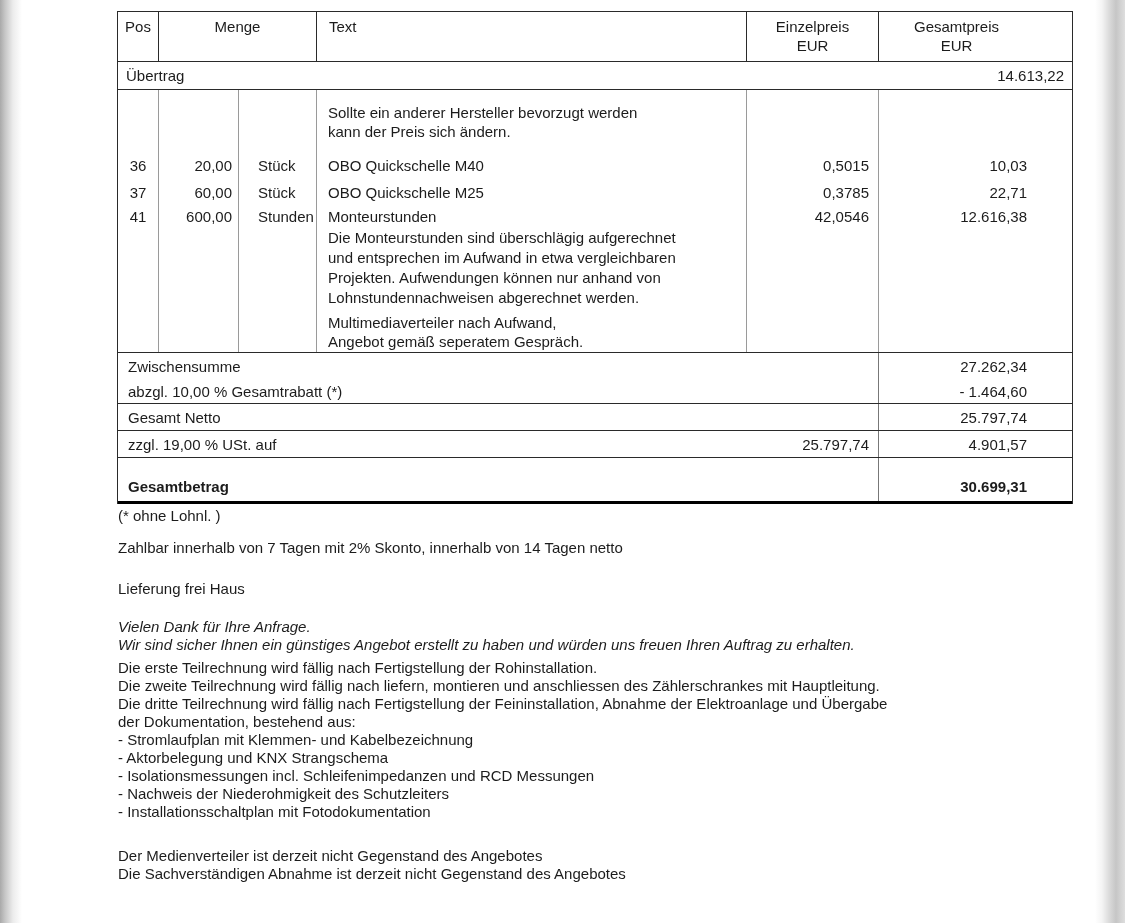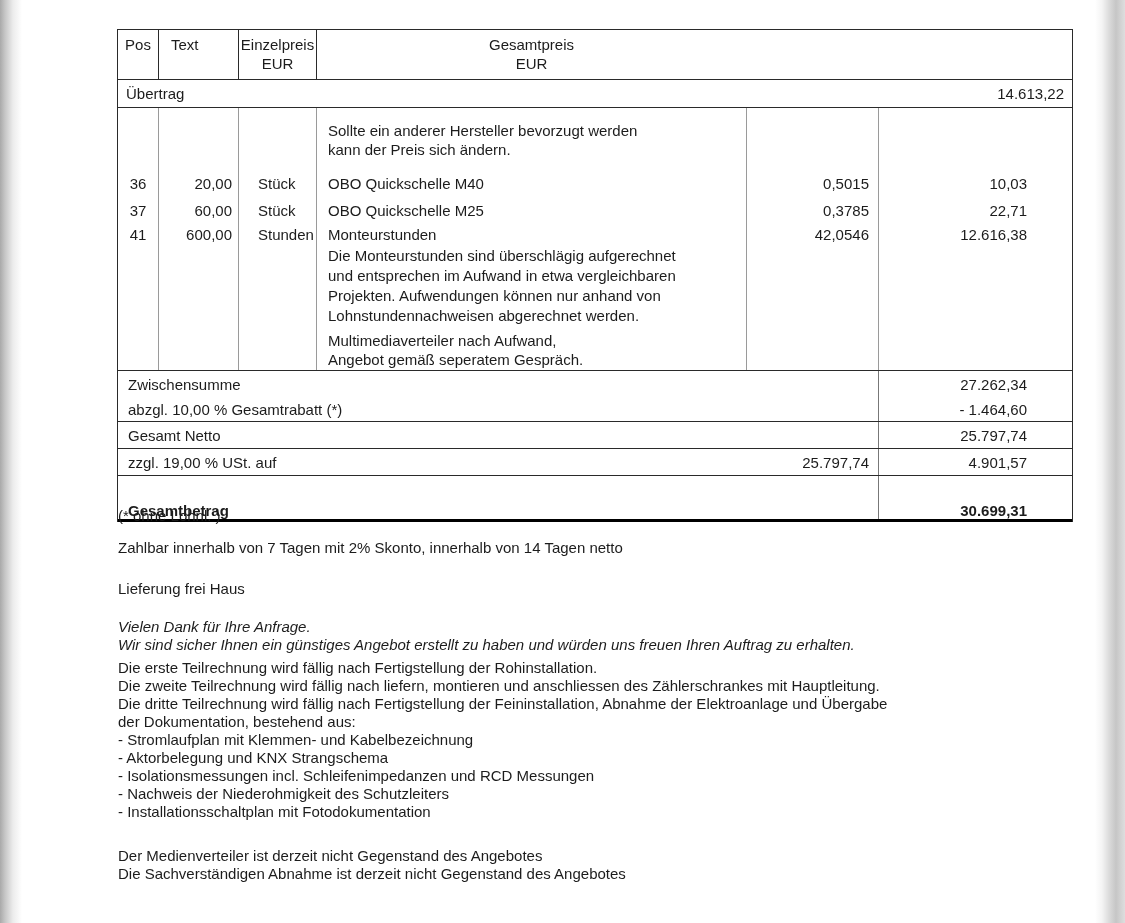--- a/index.html
+++ b/index.html
@@ -14,21 +14,21 @@
   }
   .edge-left {
     position: absolute; left: 0; top: 0; bottom: 0; width: 22px;
     background: linear-gradient(to right, #a9a9a9 0px, #c6c6c6 5px, #ececec 13px, #ffffff 22px);
   }
   .edge-right {
     position: absolute; right: 0; top: 0; bottom: 0; width: 30px;
     background: linear-gradient(to left, #dedede 0px, #c6c6c6 9px, #d8d8d8 15px, #f4f4f4 23px, #ffffff 30px);
   }
 
-  .doc-table { position: absolute; left: 117px; top: 29px; width: 956px; border-radius: 26px; }
+  .doc-table { position: absolute; left: 117px; top: 11px; width: 956px; border-radius: 26px; }
   .grid6 { display: grid; grid-template-columns: 40px 80px 78px 430px 132px 156px; }
 
   
   .thead {
     border: 1px solid #2a2a2a;
     height: 51px; box-sizing: border-box;
   }
   .th { line-height: 19px; padding-top: 5px; box-sizing: border-box; }
   .th-pos { text-align: center; }
   .th-menge { grid-column: 2 / 4; text-align: center; border-left: 1px solid #2a2a2a; }
@@ -77,39 +77,40 @@
     border-left: 1px solid #777;
     text-align: right; padding-right: 7px;
     display: flex; align-items: center; justify-content: flex-end;
   }
   .s-zw { height: 26px; }
   .s-rb { height: 25px; border-bottom: 1px solid #2a2a2a; }
   .s-nt { height: 27px; border-bottom: 1px solid #2a2a2a; }
   .s-ust { height: 27px; border-bottom: 1px solid #2a2a2a; }
   .s-ust .slabel { justify-content: space-between; padding-right: 9px; }
   .s-total { height: 46px; border-bottom: 3px solid #000; font-weight: bold; }
-  .s-total .slabel, .s-total .svalue { align-items: flex-end; padding-bottom: 0; }
+  .s-total .slabel, .s-total .svalue { align-items: flex-end; padding-bottom: 6px; }
 
   .footnote { position: absolute; left: 118px; top: 507px; line-height: 18px; }
 
   .paragraphs { position: absolute; left: 118px; top: 539px; width: 930px; }
   .pblock { white-space: pre-line; line-height: 18px; }
   .m1 { margin-bottom: 23px; } .m2 { margin-bottom: 20px; }
   .m3 { margin-bottom: 5px; font-style: italic; } .m4 { margin-bottom: 26px; }
 </style>
 </head>
 <body>
 
 <div class="edge-left"></div>
 <div class="edge-right"></div>
 
 <div class="doc-table">
 
   <div class="thead grid6">
     <div class="th th-pos">Pos</div>
+    <div class="th th-menge">Menge</div>
     <div class="th th-text">Text</div>
     <div class="th th-ep">Einzelpreis
 EUR</div>
     <div class="th th-gp">Gesamtpreis
 EUR</div>
   </div>
 
   <div class="carryover">
     <span>Übertrag</span>
     <span>14.613,22</span>

